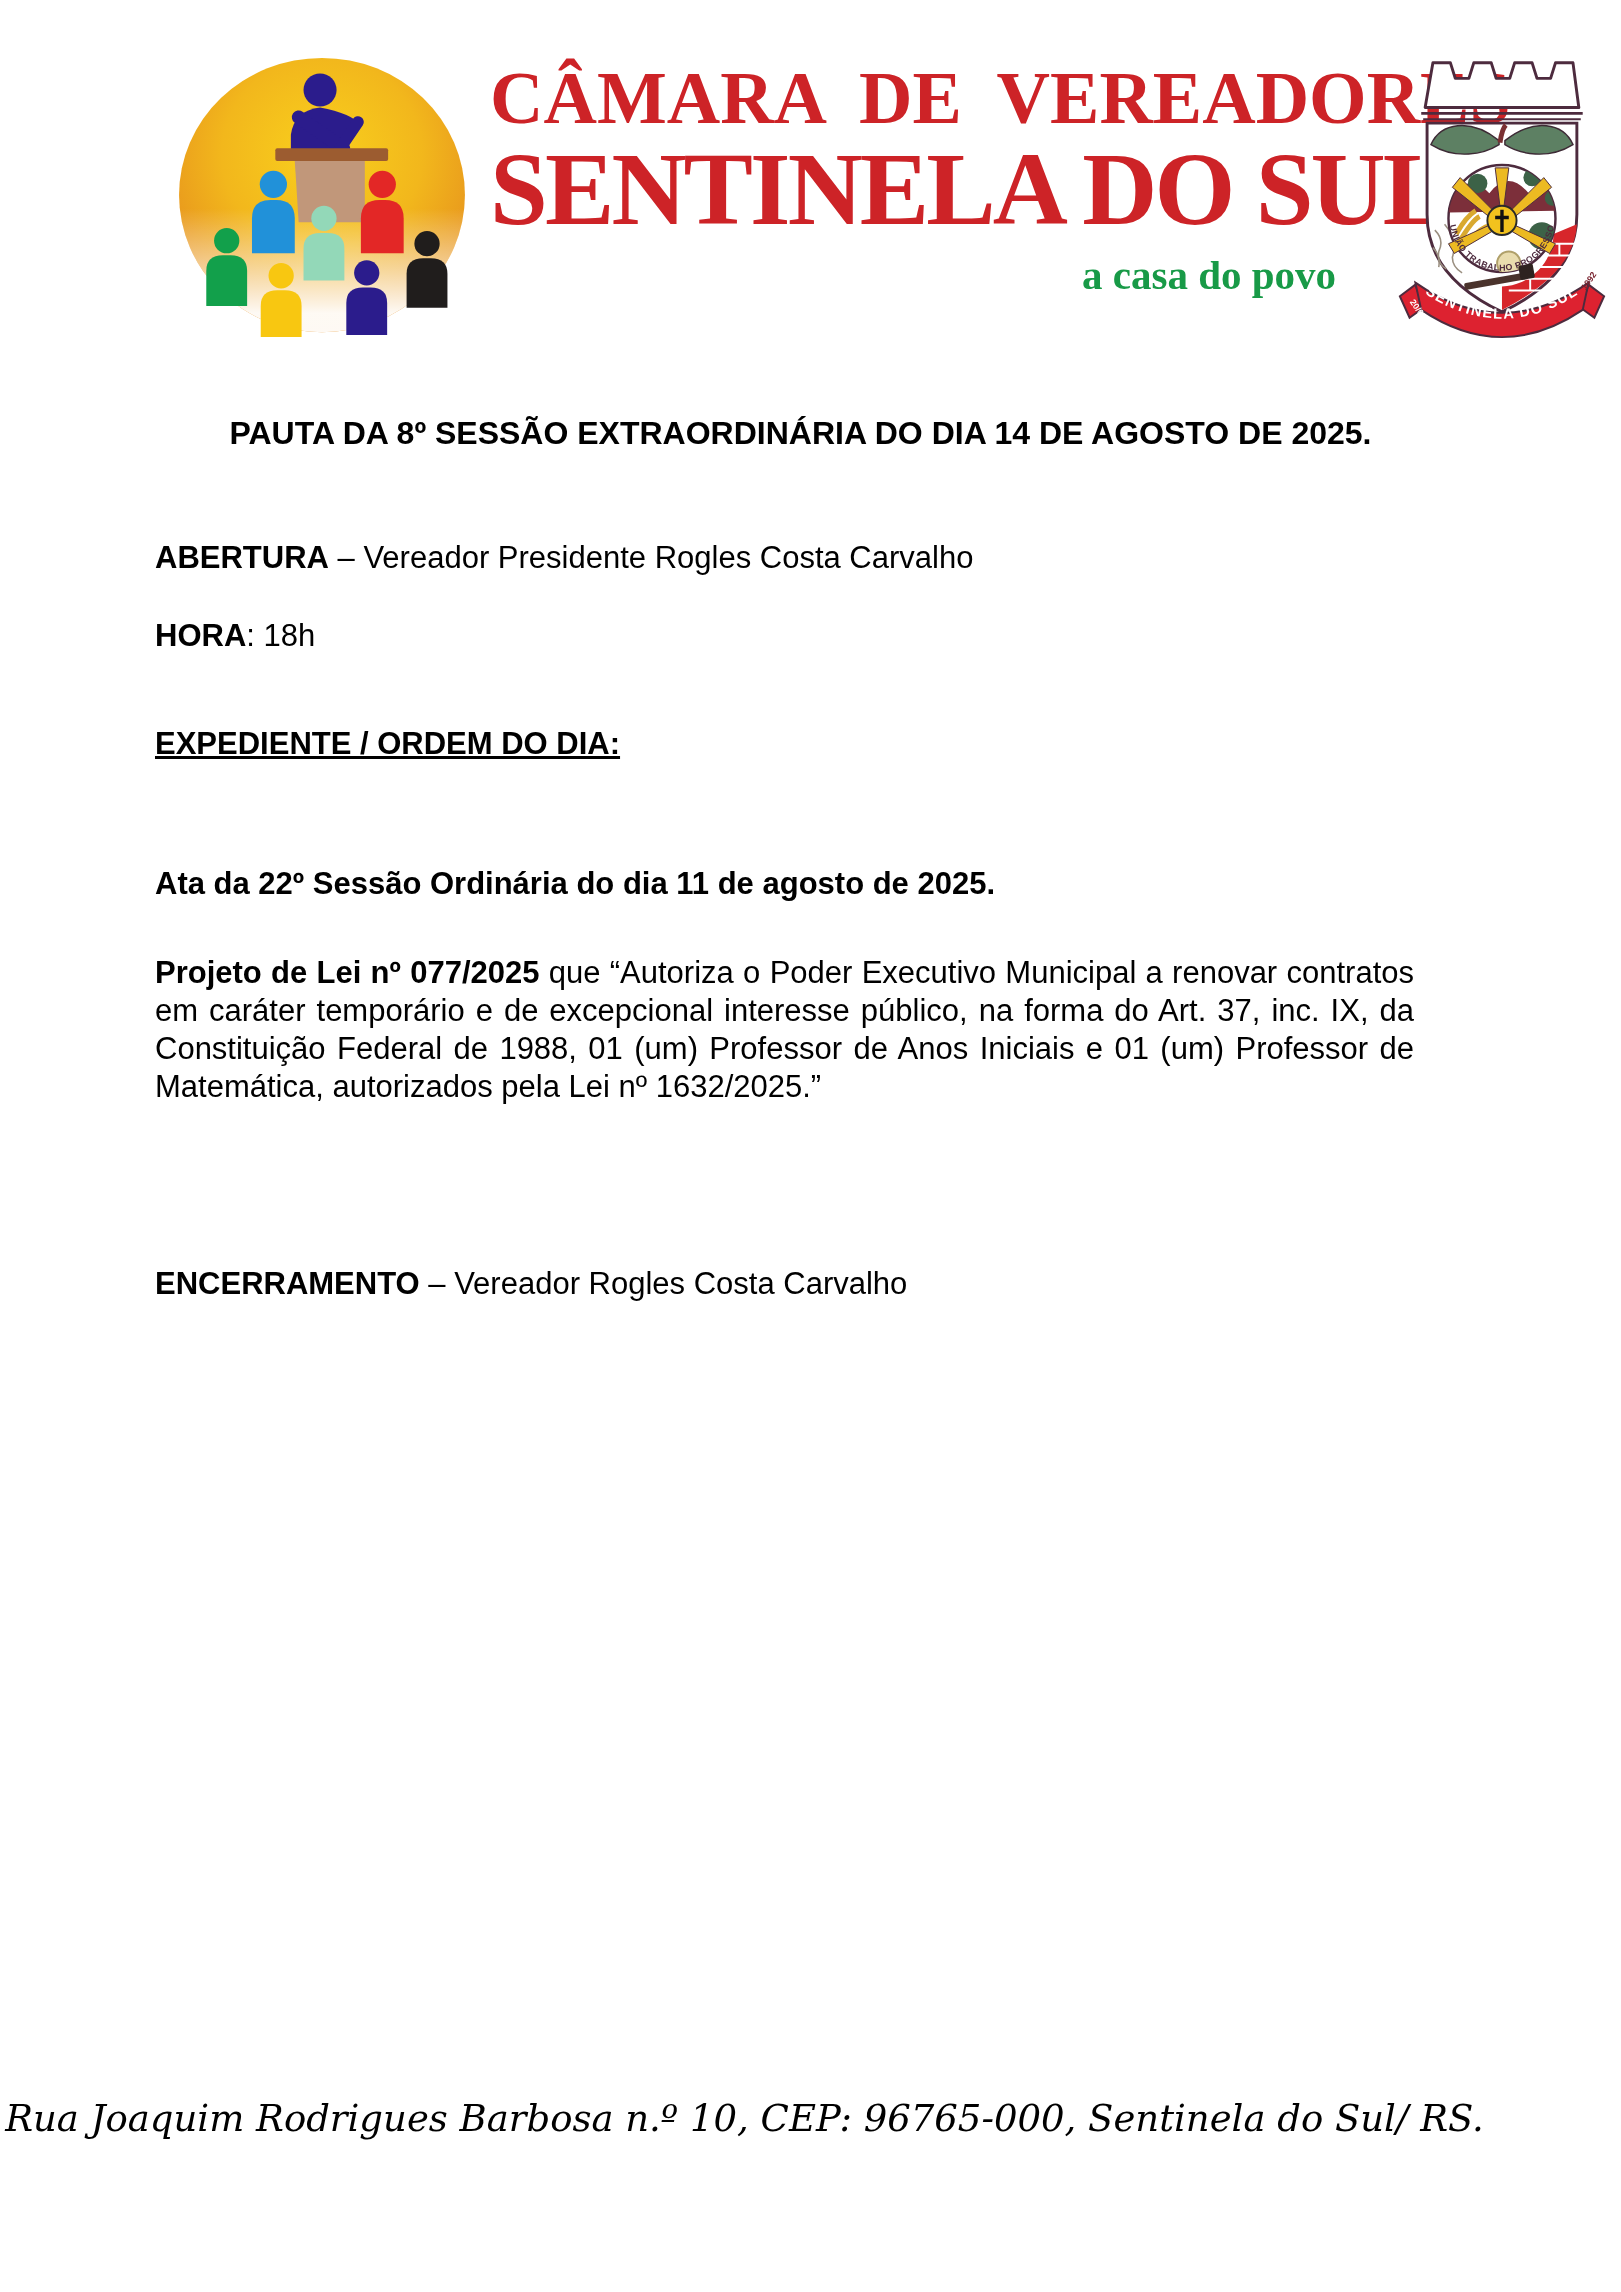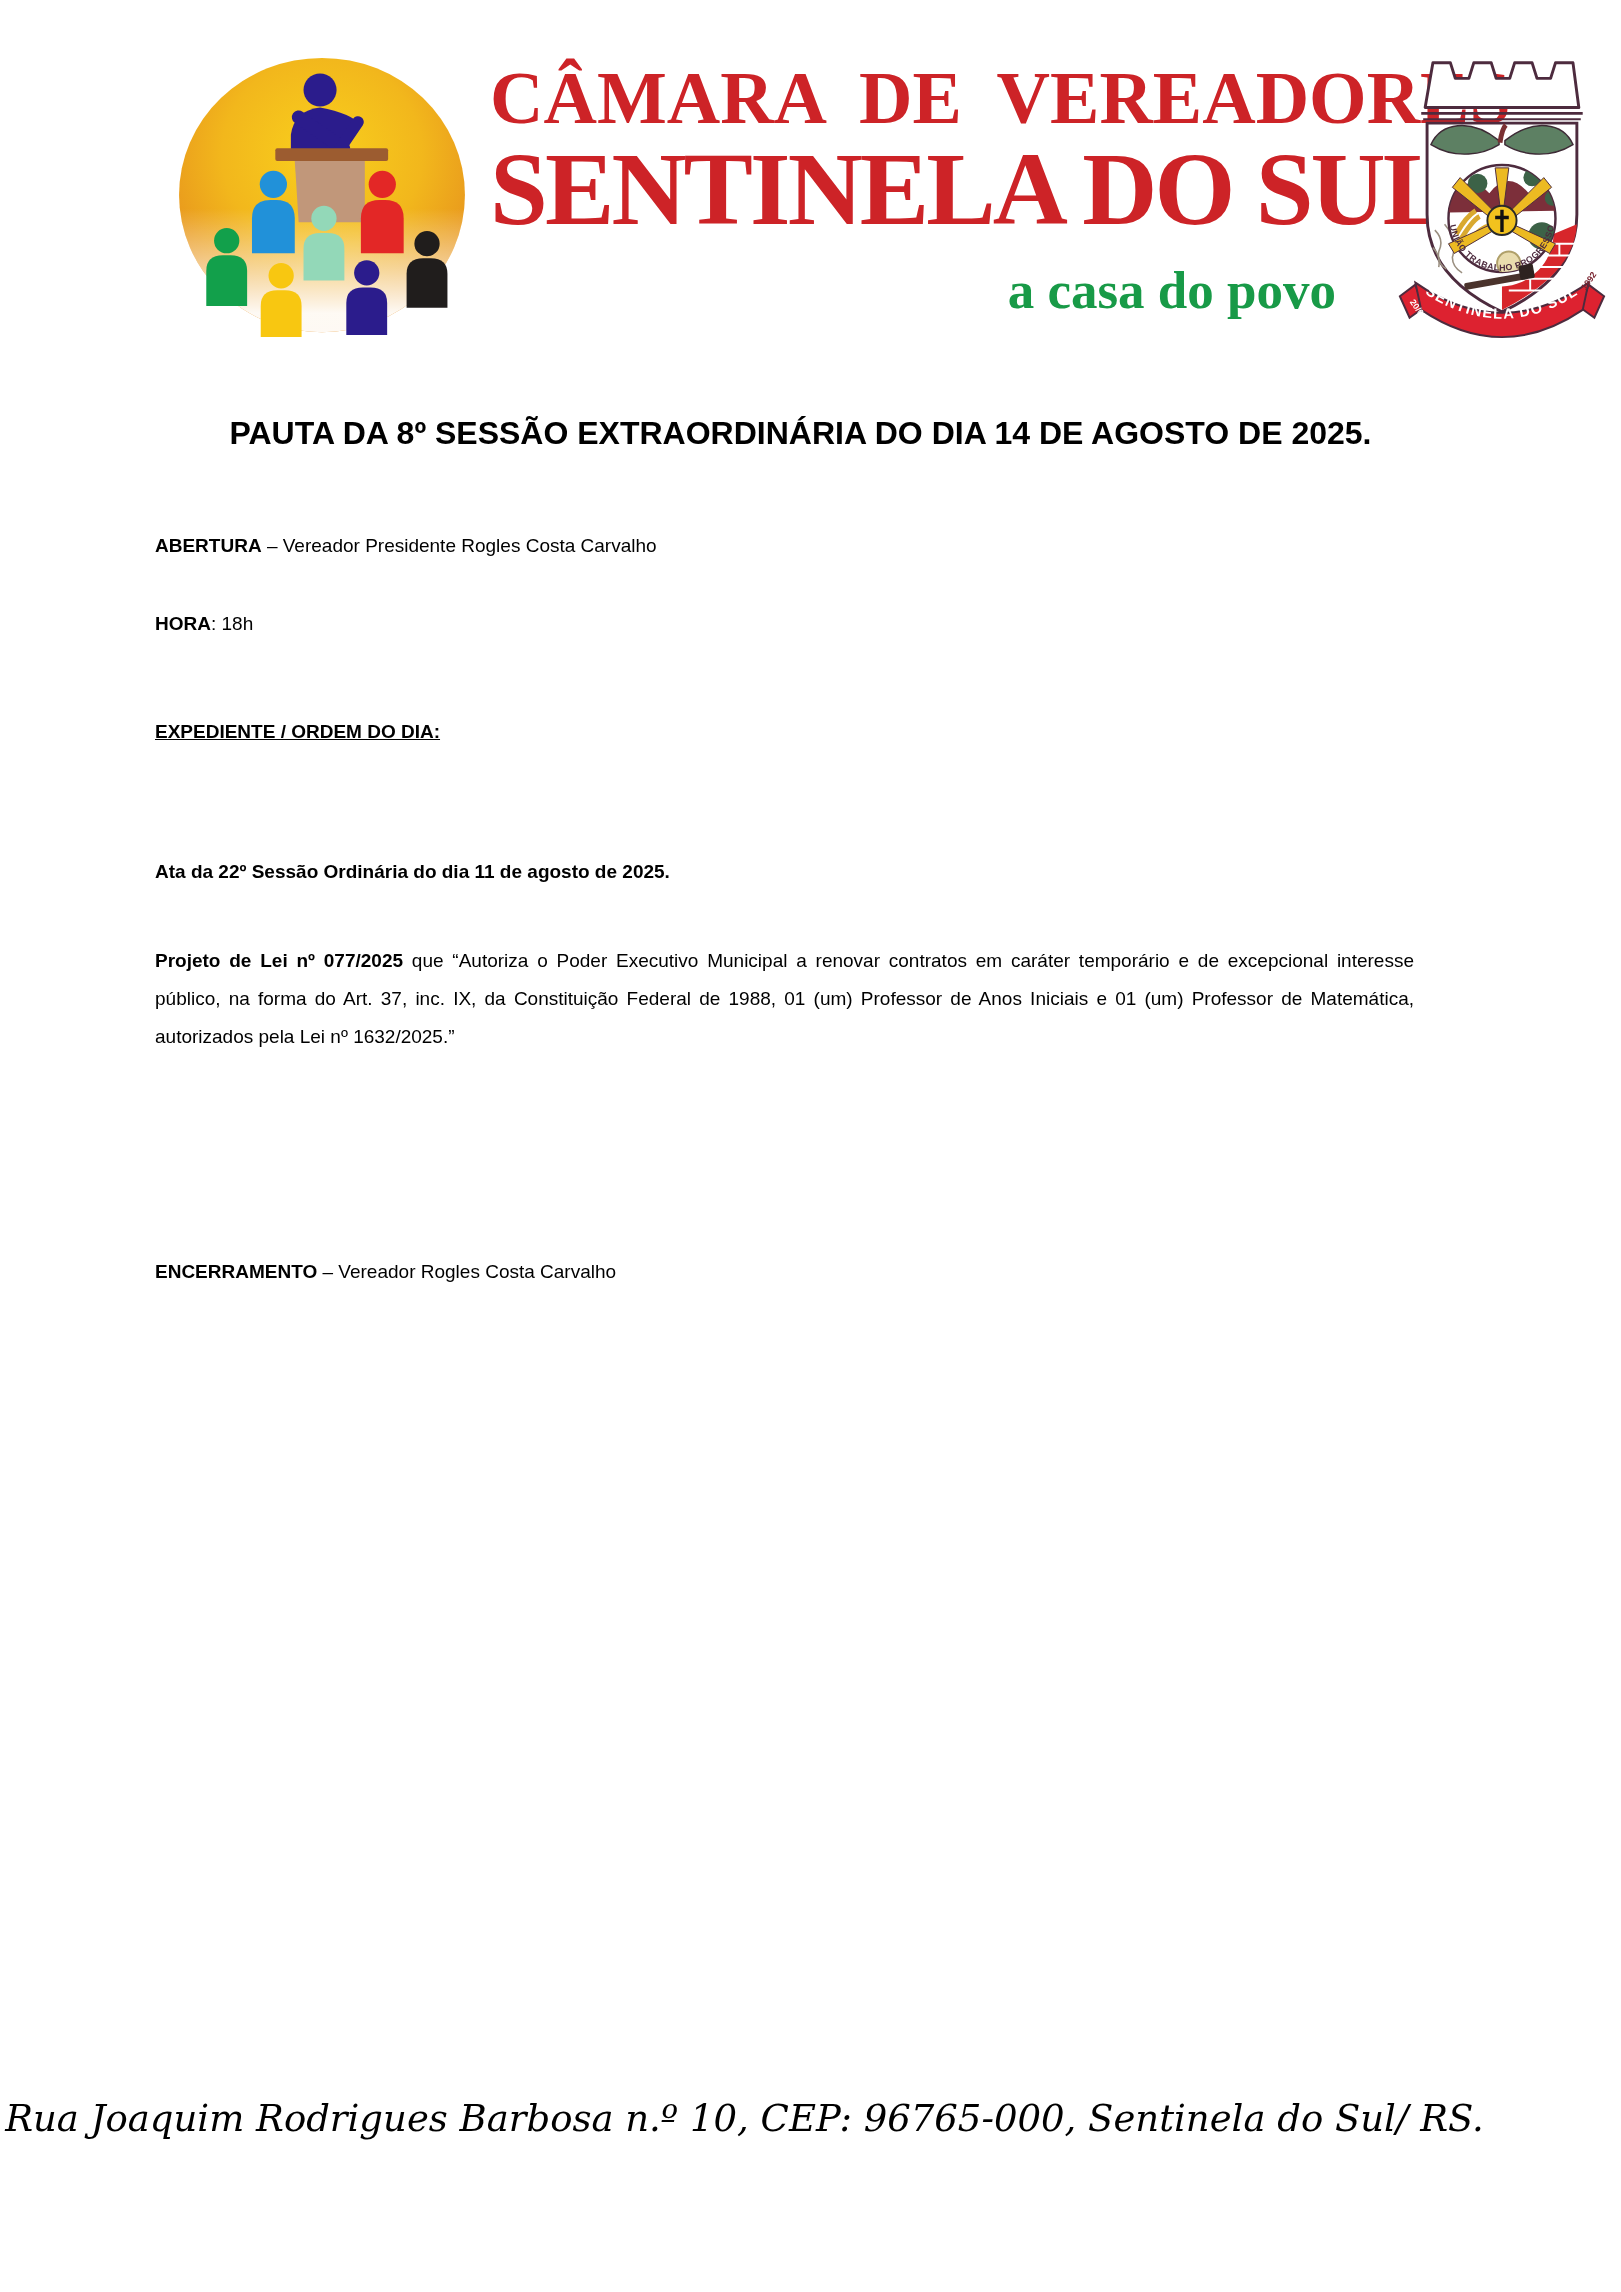--- a/index.html
+++ b/index.html
@@ -13,30 +13,30 @@
   .orgblock{position:absolute;left:490px;top:61px;width:897px;}
   .org1{
     font-family:"Liberation Serif",serif;font-weight:bold;font-size:74px;line-height:1.02;
     color:#cd2327;text-align:center;letter-spacing:0px;word-spacing:17.6px;white-space:nowrap;
   }
   .org2{
     font-family:"Liberation Serif",serif;font-weight:bold;font-size:104px;line-height:0.98;
     color:#cd2327;text-align:center;letter-spacing:-2.9px;margin-top:2px;white-space:nowrap;
   }
   .org3{
-    font-family:"Liberation Serif",serif;font-weight:bold;font-size:53px;line-height:1;
-    color:#189a47;text-align:right;padding-right:51px;margin-top:24px;white-space:nowrap;
+    font-family:"Liberation Serif",serif;font-weight:bold;font-size:41px;line-height:1;
+    color:#189a47;text-align:right;padding-right:51px;margin-top:15px;white-space:nowrap;
   }
   .crest{position:absolute;left:1394px;top:51px;width:214px;height:296px;}
   
   .doc-title{
     position:absolute;left:171px;top:393px;width:1259px;text-align:center;
     font-size:32px;font-weight:bold;line-height:1.2;
   }
-  .bodyline{position:absolute;left:155px;width:1259px;font-size:19px;line-height:38px;}
+  .bodyline{position:absolute;left:155px;width:1259px;font-size:31px;line-height:38px;}
   .b-abertura{top:508px;}
   .b-hora{top:586px;}
   .b-expediente{top:694px;font-weight:bold;text-decoration:underline;}
   .b-ata{top:834px;font-weight:bold;}
   .b-projeto{top:923px;text-align:justify;}
   .b-encerramento{top:1234px;}
   .lbl{font-weight:bold;}
   
   .footer{
     position:absolute;left:0;top:2092px;width:1489px;text-align:center;

